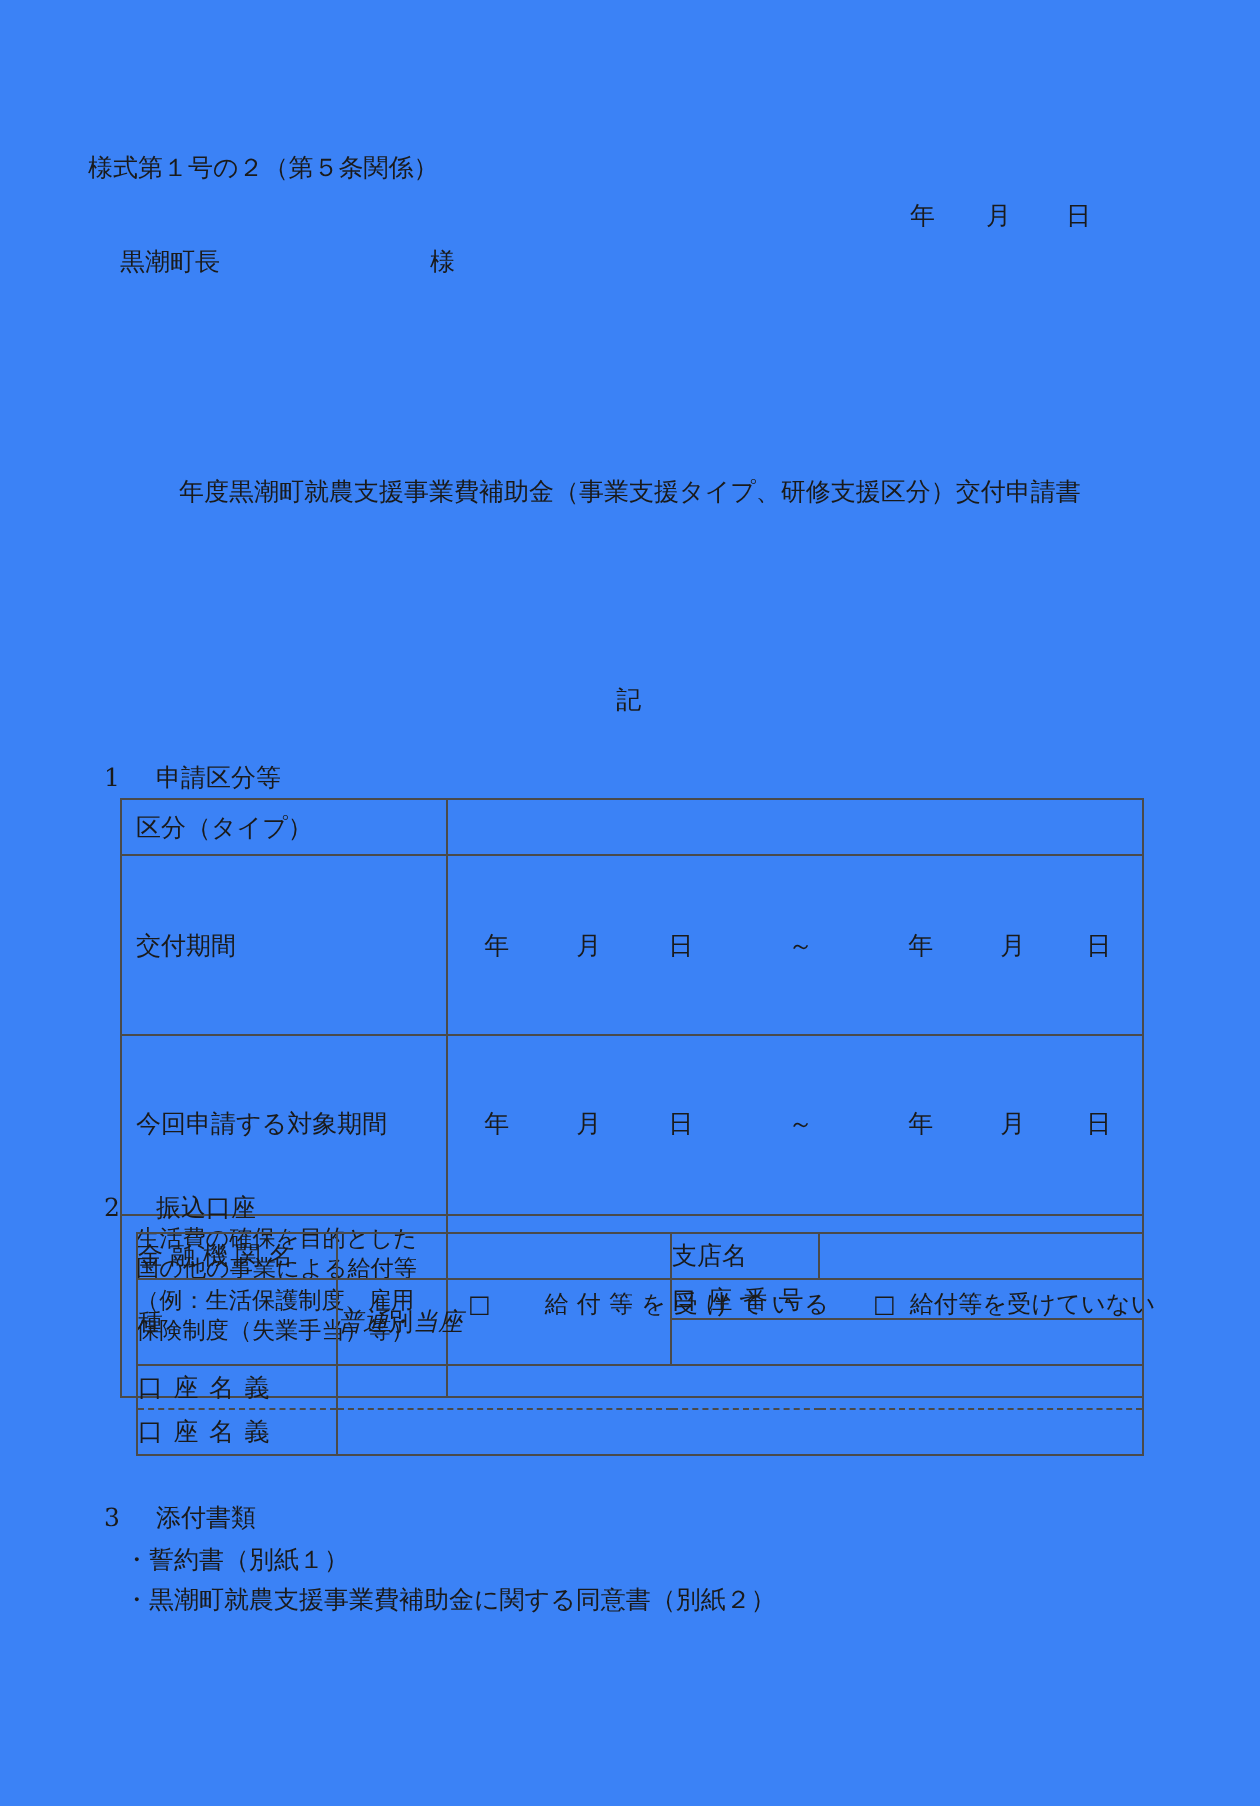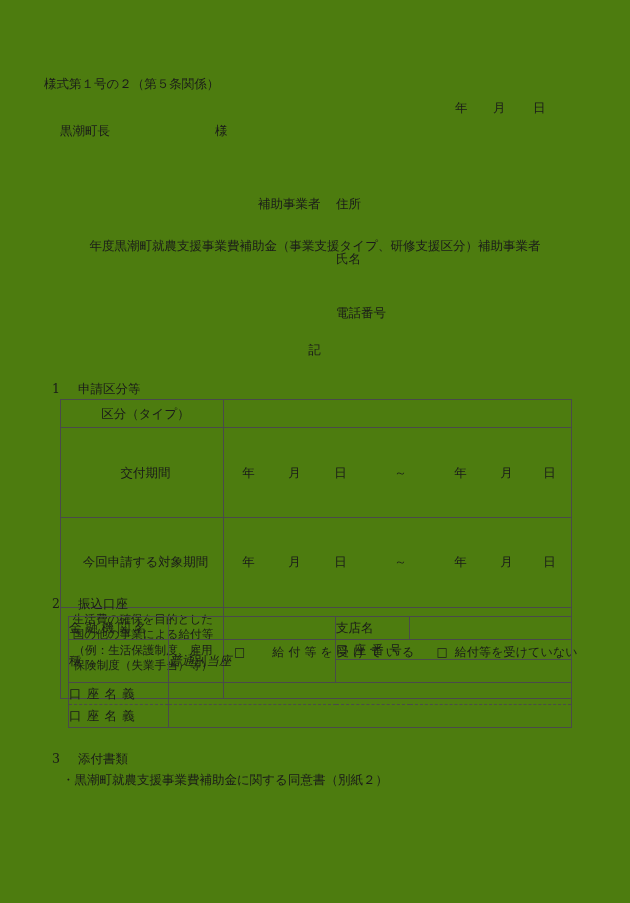--- a/index.html
+++ b/index.html
@@ -10,21 +10,21 @@
   }
   body {
     font-family: "DejaVu Serif", "Liberation Serif", serif;
     color: #1a1a1a;
     -webkit-font-smoothing: antialiased;
   }
   .page {
     position: relative;
     width: 630px;
     height: 903px;
-    background: #4d7c0f;
+    background: #3b82f6;
     overflow: hidden;
     box-sizing: border-box;
   }
 
   
   .abs { position: absolute; }
   .t { font-size: 12.5px; line-height: 1.45; white-space: pre; }
 
   
   .form-no     { left: 44px;  top: 75px;  }
@@ -69,21 +69,21 @@
     border: 1px solid #4a4a4a;
     padding: 0;
     vertical-align: middle;
     line-height: 1.42;
     white-space: pre;
   }
   .pad-l { padding-left: 7px !important; }
 
   
   #table-kubun { left: 60px; top: 399px; width: 512px; }
-  #table-kubun .lbl-col { width: 155px; text-align: center; }
+  #table-kubun .lbl-col { width: 155px; }
   #table-kubun .r1 { height: 28px; }
   #table-kubun .r2 { height: 29px; }
   #table-kubun .r3 { height: 29px; }
   #table-kubun .r4 { height: 91px; }
   #table-kubun .multiline {
     white-space: normal;
     padding: 4px 5px 4px 7px !important;
     vertical-align: top;
     line-height: 1.34;
     font-size: 11.6px;
@@ -137,27 +137,22 @@
 <body>
 
 <div class="page">
 
   <div class="abs t form-no">様式第１号の２（第５条関係）</div>
 
   <div class="abs t date-line"><span class="date-y">年</span><span class="date-m">月</span><span>日</span></div>
 
   <div class="abs t addressee"><span class="name">黒潮町長</span><span>様</span></div>
 
-  <div class="abs t applicant">
-    <span class="grp"><span class="lbl">補助事業者</span><span>住所</span></span>
-    <span class="sub">氏名</span>
-    <span class="sub">電話番号</span>
-  </div>
-
-  <div class="abs t doc-title">年度黒潮町就農支援事業費補助金（事業支援タイプ、研修支援区分）補助事業者</div>
+
+  <div class="abs t doc-title">年度黒潮町就農支援事業費補助金（事業支援タイプ、研修支援区分）交付申請書</div>
 
 
   <div class="abs t ki"><span>記</span></div>
 
   <div class="abs sec-head sec1-head"><span class="num">1</span><span>申請区分等</span></div>
 
   <table class="form" id="table-kubun">
     <tbody>
         <tr class="r1">
       <td class="lbl-col pad-l">区分（タイプ）</td>
@@ -230,16 +225,17 @@
     <tr class="rE">
       <td class="c1 wide dashed-top">口座名義</td>
       <td colspan="3" class="dashed-top"></td>
     </tr>
   </tbody>
     </table>
 
   <div class="abs sec-head sec3-head"><span class="num">3</span><span>添付書類</span></div>
 
   <div class="abs attach-list">
+    <span class="item">・誓約書（別紙１）</span>
     <span class="item">・黒潮町就農支援事業費補助金に関する同意書（別紙２）</span>
   </div>
 
 </div>
 
 </body></html>

